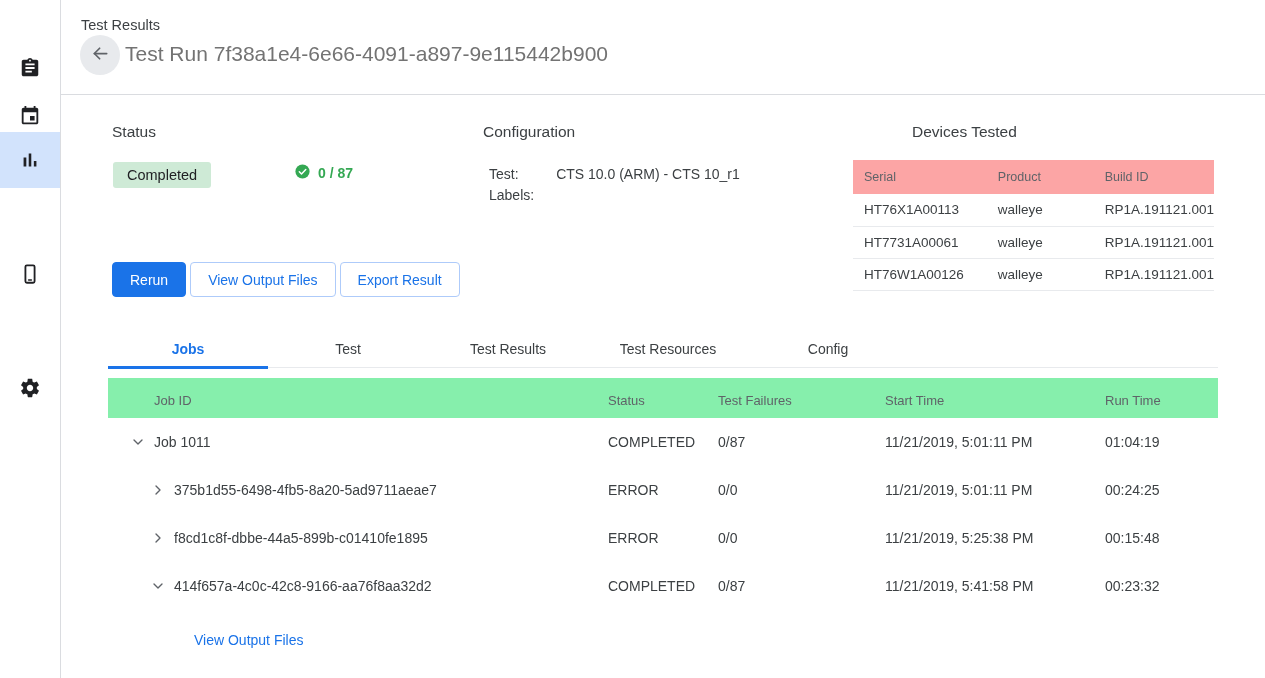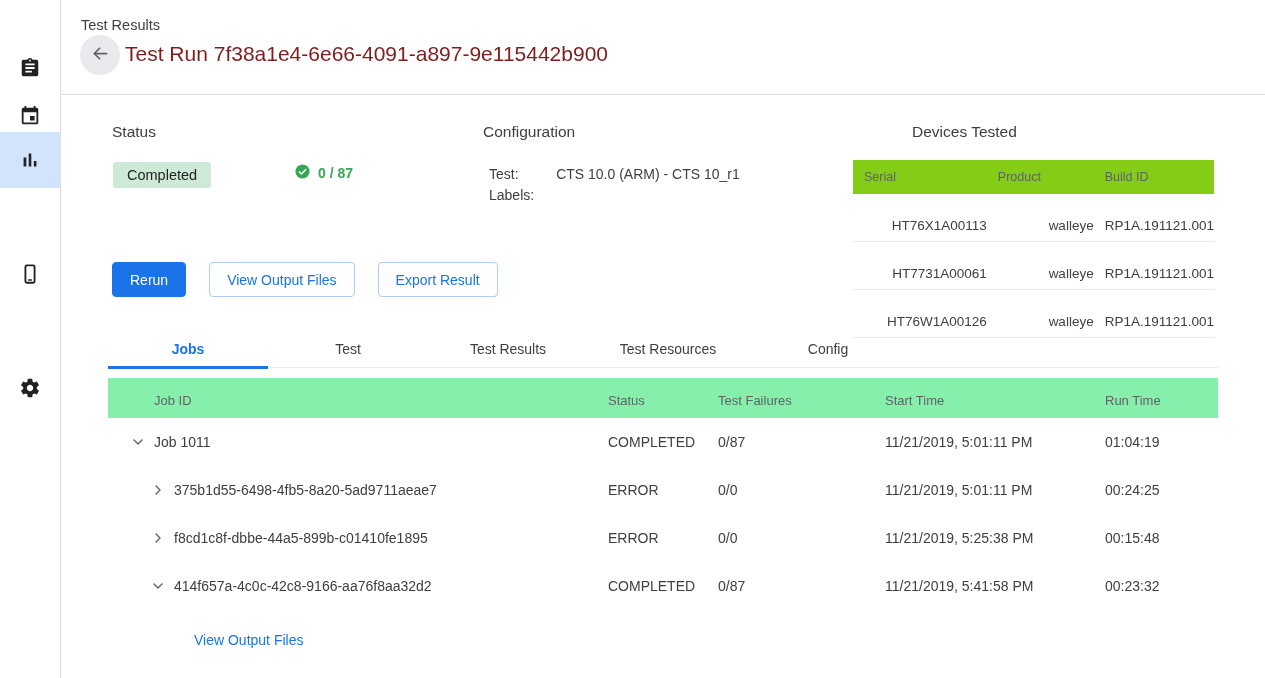--- a/index.html
+++ b/index.html
@@ -41,21 +41,21 @@
   }
   #back-btn {
     position: absolute; left: 19px; top: 35px;
     width: 40px; height: 40px; border-radius: 50%;
     background: #e8eaed;
     display: flex; align-items: center; justify-content: center;
     cursor: pointer; border: none;
   }
   #page-title {
     position: absolute; left: 64px; top: 42px;
-    font-size: 21px; color: #7f1d1d; font-weight: 400;
+    font-size: 21px; color: #737373; font-weight: 400;
     white-space: nowrap;
   }
 
   
   .col-title {
     position: absolute;
     font-size: 15.5px; color: #3c4043; font-weight: 400;
   }
   #status-title { left: 112px; top: 123px; }
   #config-title { left: 483px; top: 123px; }
@@ -70,21 +70,21 @@
   }
   #failure-count {
     position: absolute; left: 294px; top: 163px;
     display: flex; align-items: center; gap: 7px;
     font-size: 14px; font-weight: bold; color: #34a853;
   }
 
   
   #action-buttons {
     position: absolute; left: 112px; top: 262px;
-    display: flex; gap: 23px; align-items: flex-start;
+    display: flex; gap: 4px; align-items: flex-start;
   }
   .btn {
     height: 35px; padding: 0 17px;
     font-size: 14px; font-family: "Liberation Sans", sans-serif;
     border-radius: 4px; cursor: pointer;
     display: flex; align-items: center; justify-content: center;
     white-space: nowrap;
   }
   .btn-filled { background: #1a73e8; color: #ffffff; border: 1px solid #1a73e8; }
   .btn-outline { background: #ffffff; color: #1a73e8; border: 1px solid #aecbfa; }
@@ -98,29 +98,28 @@
   #config-body td { vertical-align: top; padding: 0; }
   #config-body td.k { padding-right: 22px; white-space: nowrap; }
 
   
   #devices-table {
     position: absolute; left: 853px; top: 160px;
     width: 361px; border-collapse: collapse;
     font-size: 13.5px; color: #3c4043;
   }
   #devices-table thead th {
-    background: #84cc16; text-align: left; font-weight: 400;
+    background: #fca5a5; text-align: left; font-weight: 400;
     color: #5f6368; font-size: 12.5px;
     padding: 10px 0 10px 11px; height: 18px;
   }
   #devices-table tbody td {
-    padding: 24px 0 8px 11px; height: 32px;
+    padding: 8px 0 8px 11px; height: 32px;
     border-bottom: 1px solid #e8eaed;
     white-space: nowrap;
-    text-align: right;
   }
   #devices-table .c-serial { width: 138px; }
   #devices-table .c-product { width: 116px; }
 
   
   #tabs {
     position: absolute; left: 108px; top: 329px;
     width: 1110px; height: 39px;
     border-bottom: 1px solid #e8eaed;
     display: flex;

